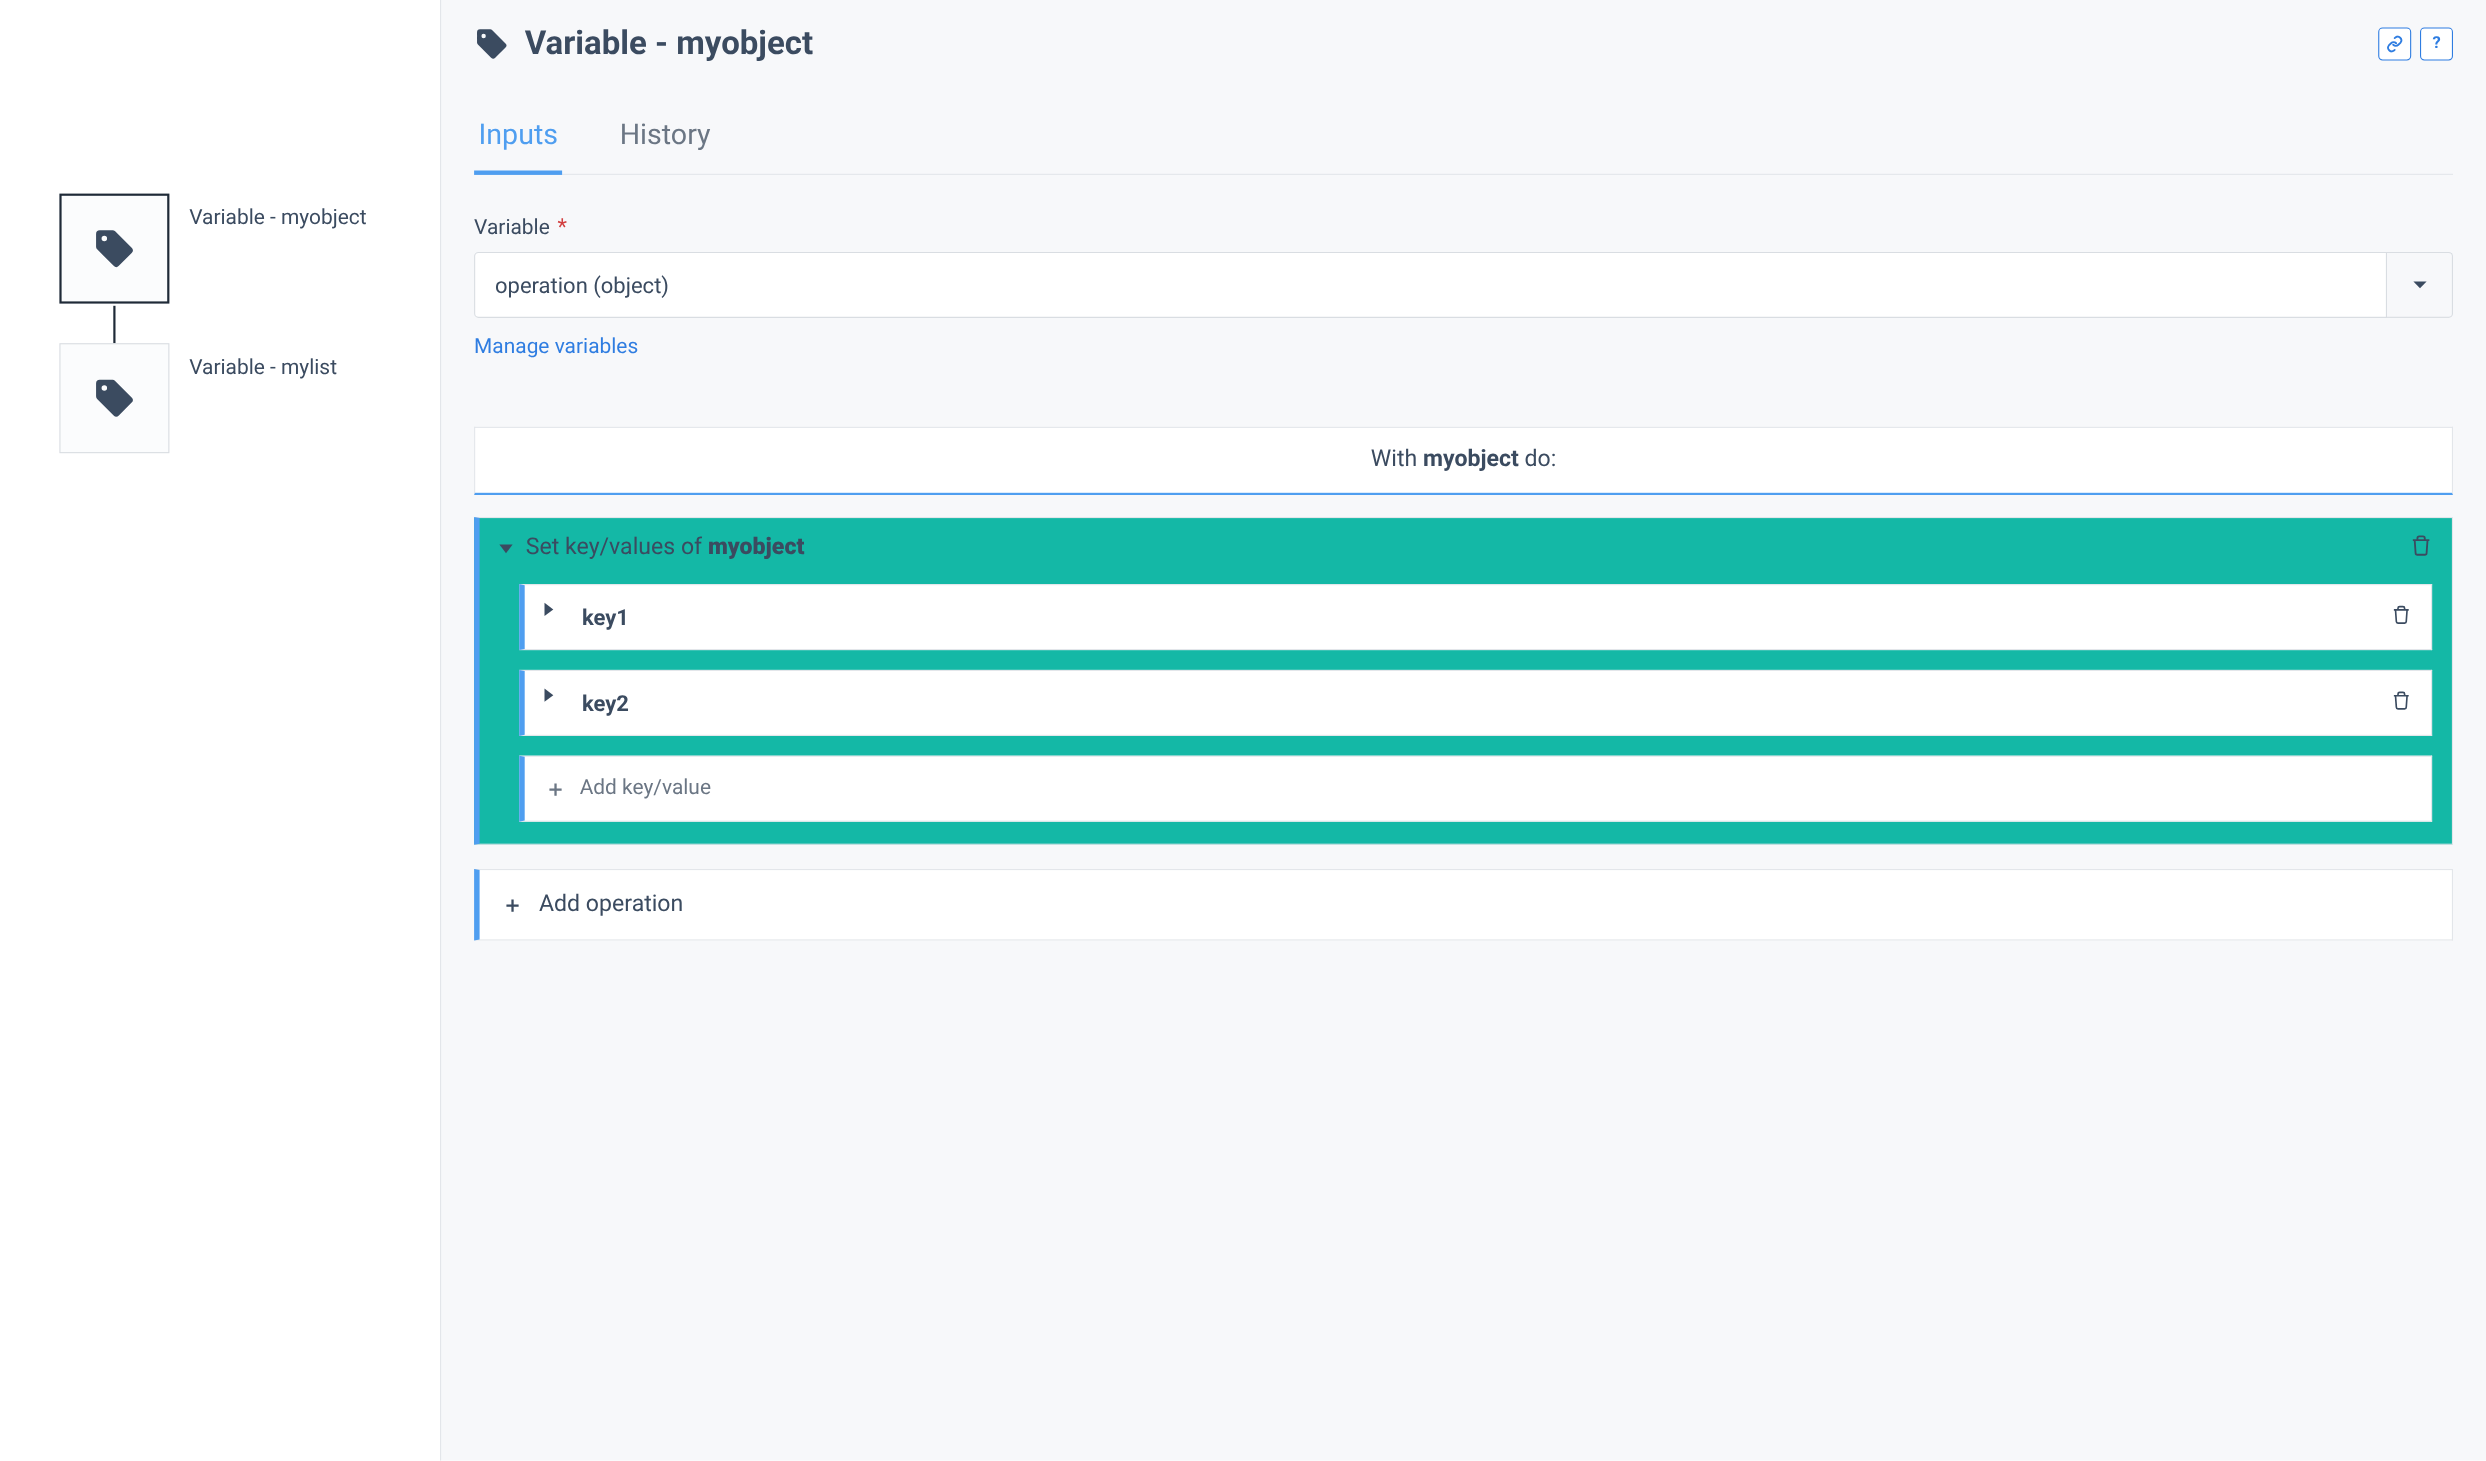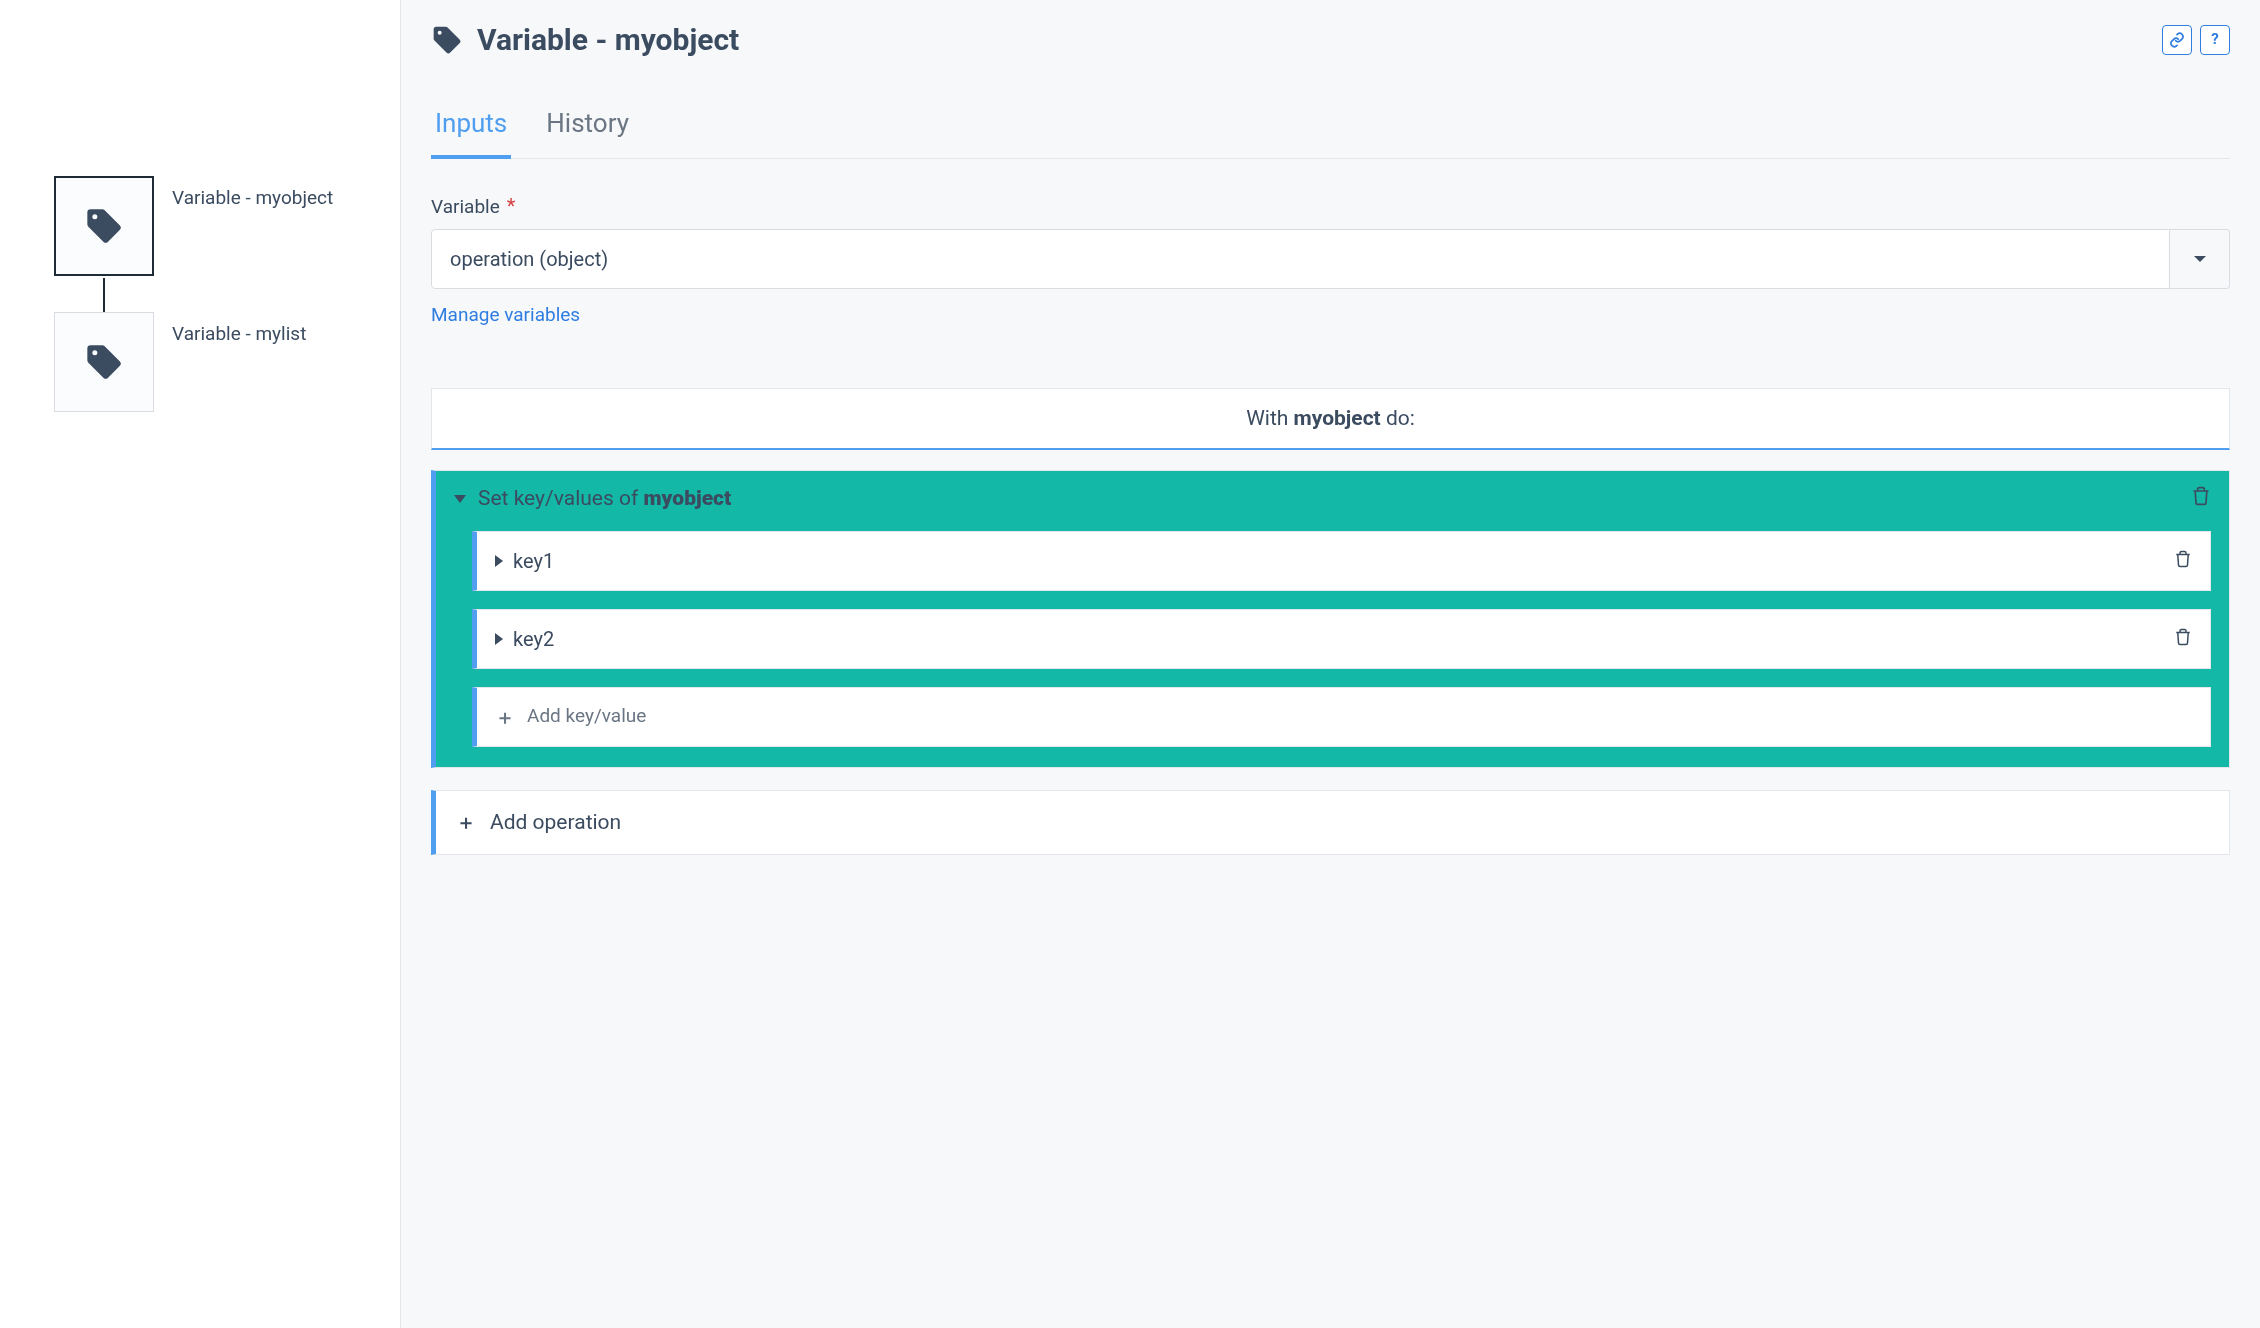--- a/index.html
+++ b/index.html
@@ -88,21 +88,21 @@
     width:30px;height:30px;
     border:1px solid var(--blue);
     border-radius:4px;
     background:#fff;
     display:flex;align-items:center;justify-content:center;
     font-size:15px;font-weight:700;color:var(--blue);
     cursor:pointer;
   }
   .tabs{
     display:flex;
-    gap:31px;
+    gap:48px;
     margin-top:40px;
     border-bottom:1px solid var(--panel-border);
   }
   .tab{
     padding:8px 4px 14px 4px;
     font-size:26px;
     color:var(--text-muted);
     cursor:pointer;
     margin-bottom:-1px;
   }
@@ -183,21 +183,21 @@
   .kv-list{margin-top:18px;padding-left:18px;}
   .kv-row{
     border:1px solid var(--panel-border);
     border-left:5px solid var(--blue-light);
     background:#fff;
     padding:16px 18px;
     margin-bottom:18px;
     display:flex;align-items:center;justify-content:space-between;
     font-size:20px;
   }
-  .kv-left{display:flex;align-items:center;gap:10px;}
+  .kv-left{display:flex;gap:26px;font-weight:bold;}
   .kv-add{
     border:1px solid var(--panel-border);
     border-left:5px solid var(--blue-light);
     background:#fff;
     padding:16px 18px;
     display:flex;align-items:center;gap:12px;
     color:var(--text-muted);
     font-size:19px;
     cursor:pointer;
   }

